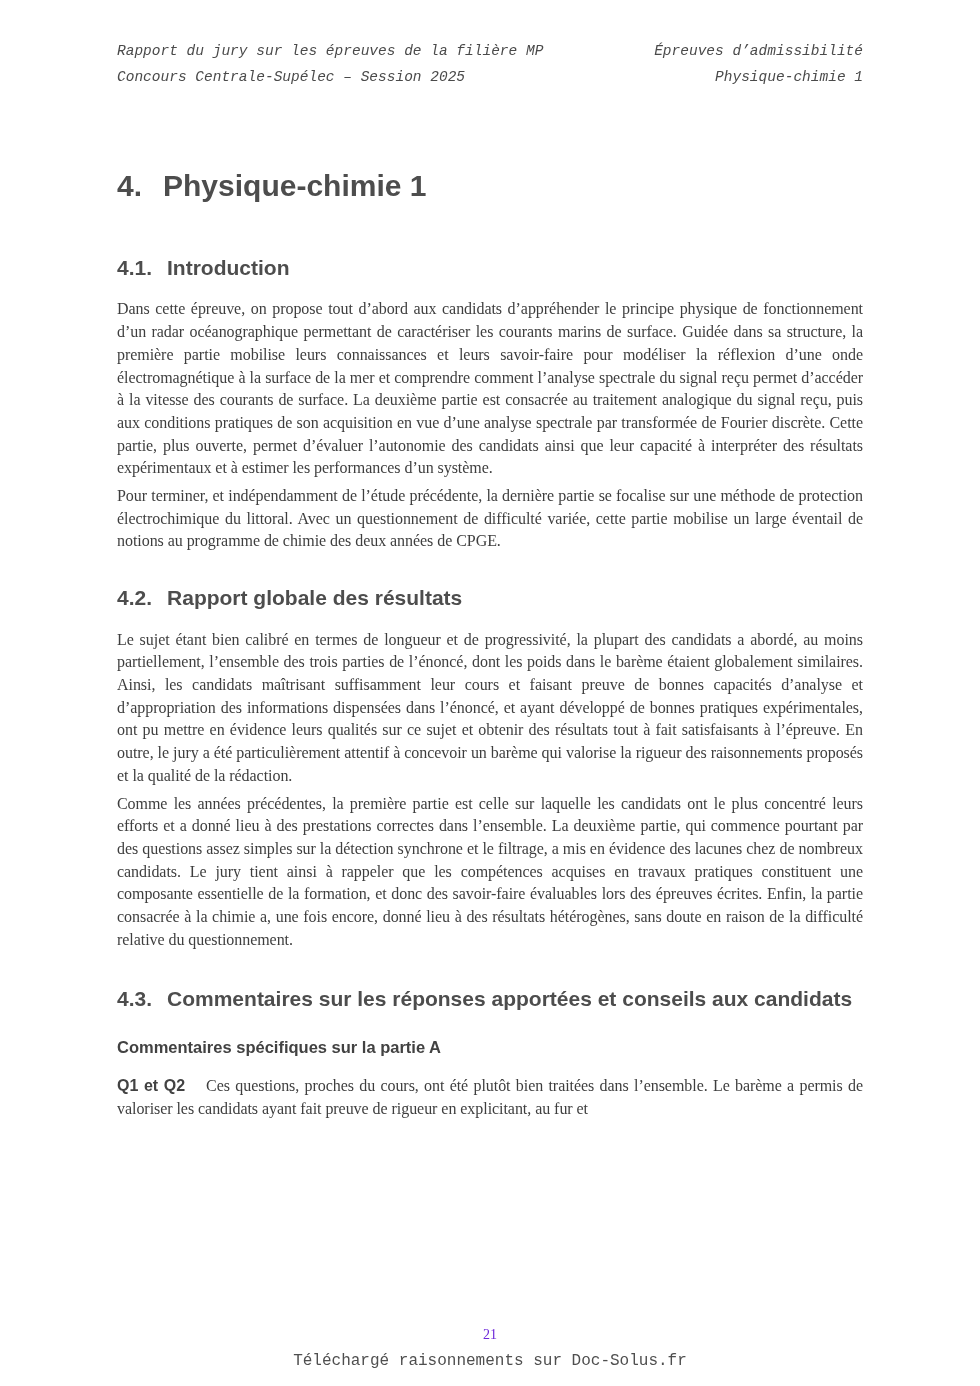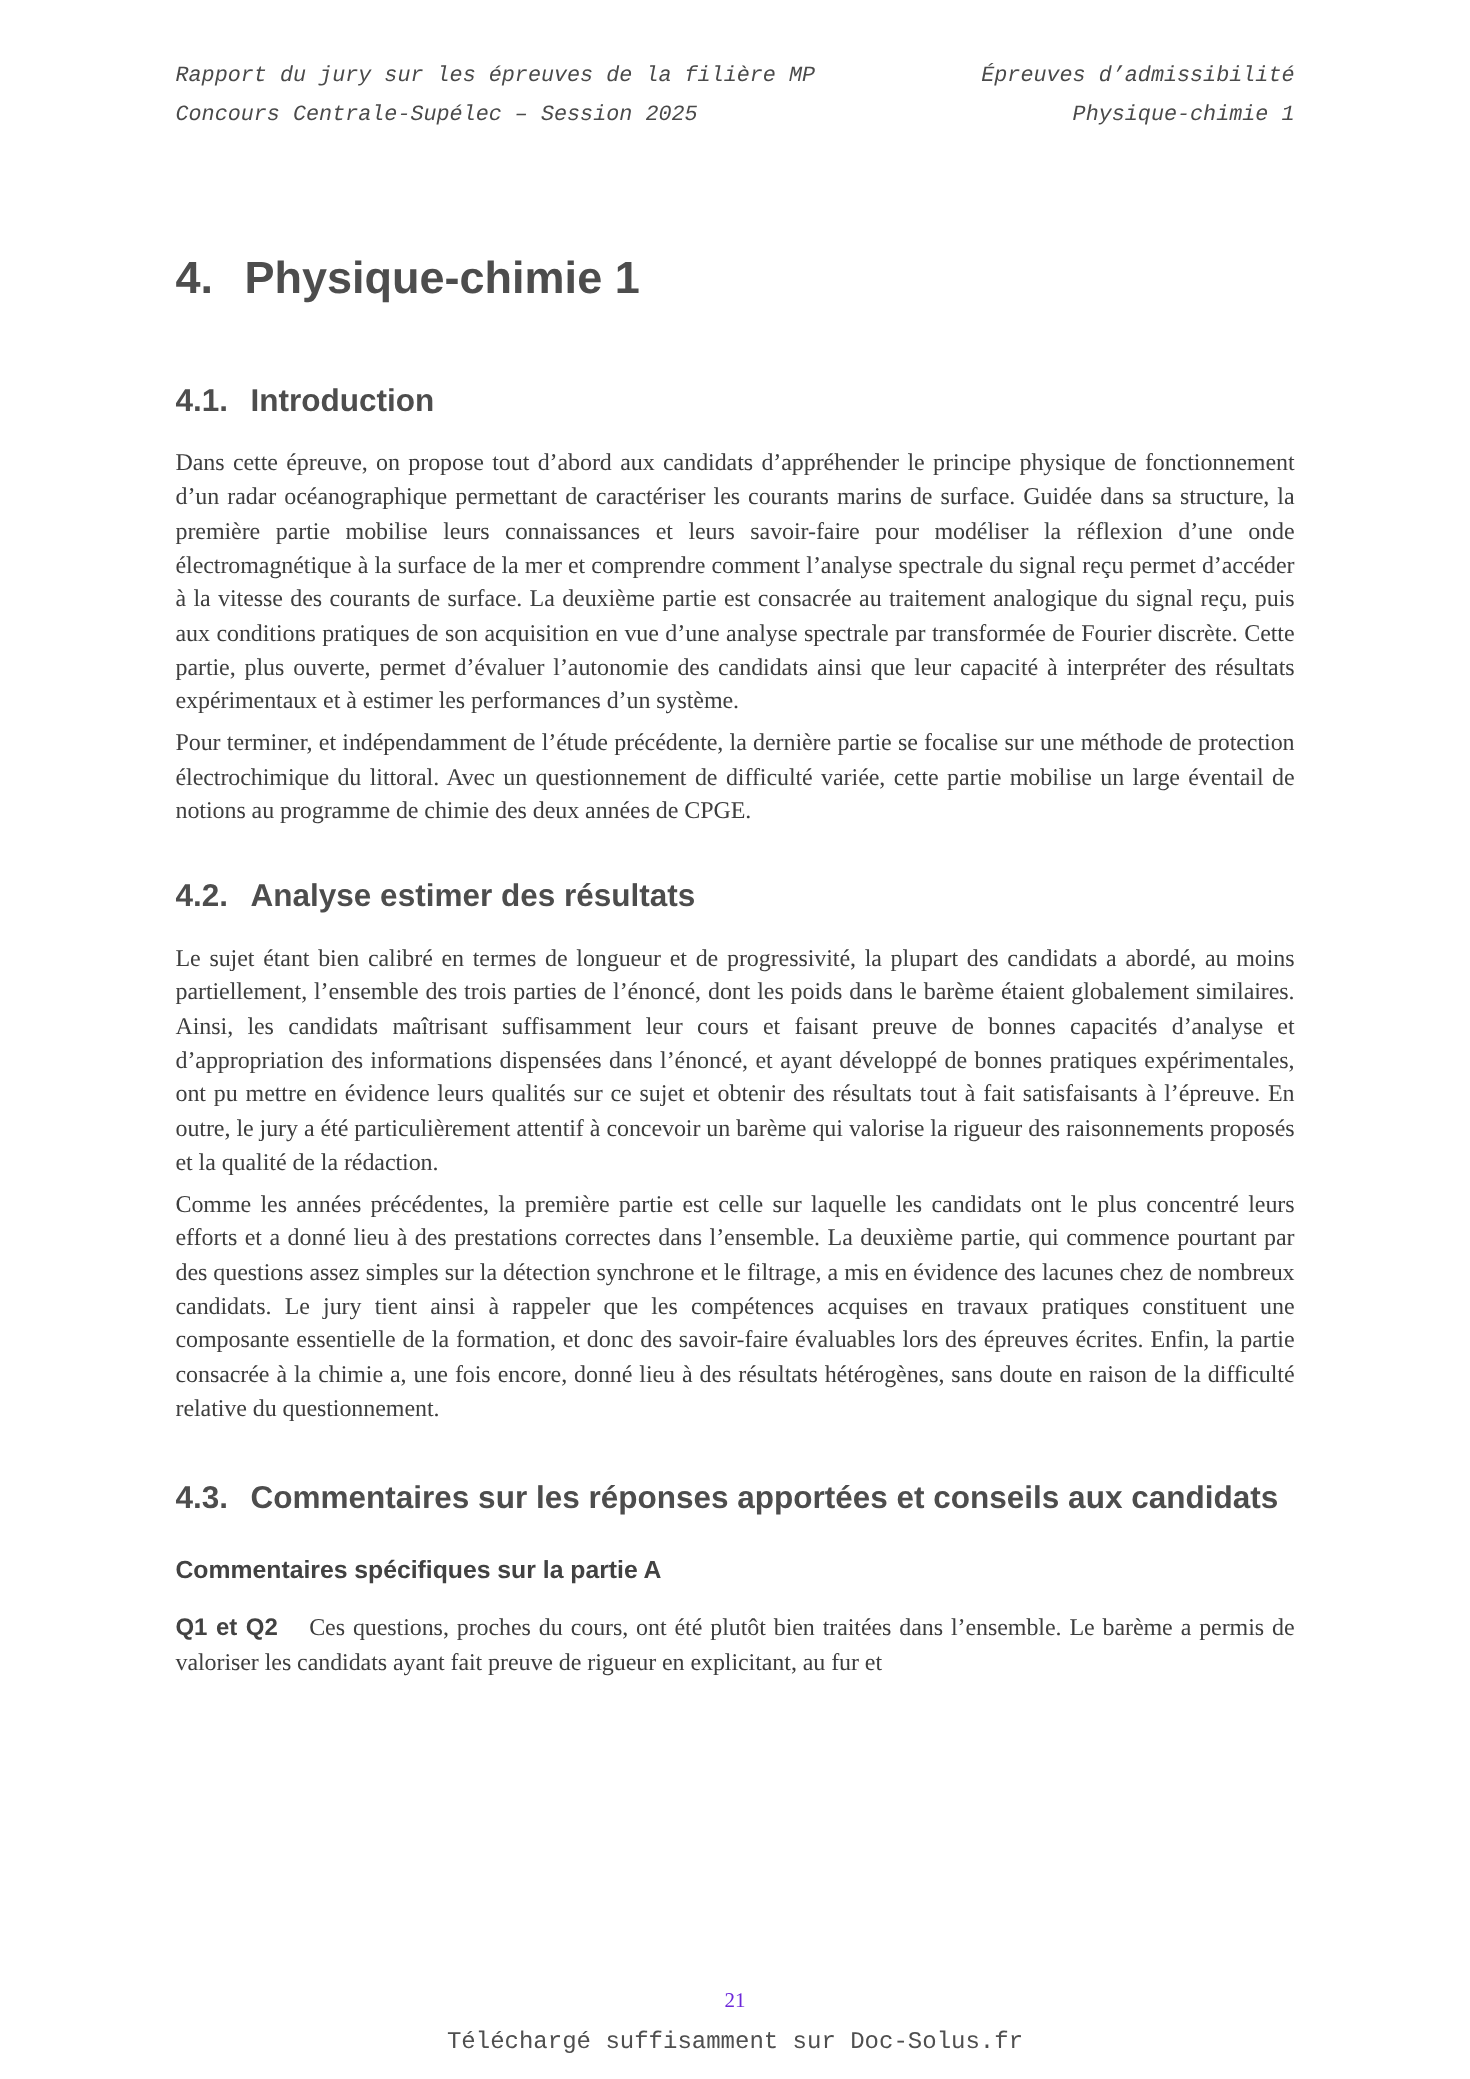--- a/index.html
+++ b/index.html
@@ -131,33 +131,33 @@
   <h2 class="section-heading heading-intro">
     <span class="num">4.1.</span>
     <span class="txt">Introduction</span>
   </h2>
 
   <p class="par">Dans cette épreuve, on propose tout d’abord aux candidats d’appréhender le principe physique de fonctionnement d’un radar océanographique permettant de caractériser les courants marins de surface. Guidée dans sa structure, la première partie mobilise leurs connaissances et leurs savoir-faire pour modéliser la réflexion d’une onde électromagnétique à la surface de la mer et comprendre comment l’analyse spectrale du signal reçu permet d’accéder à la vitesse des courants de surface. La deuxième partie est consacrée au traitement analogique du signal reçu, puis aux conditions pratiques de son acquisition en vue d’une analyse spectrale par transformée de Fourier discrète. Cette partie, plus ouverte, permet d’évaluer l’autonomie des candidats ainsi que leur capacité à interpréter des résultats expérimentaux et à estimer les performances d’un système.</p>
   <p class="par">Pour terminer, et indépendamment de l’étude précédente, la dernière partie se focalise sur une méthode de protection électrochimique du littoral. Avec un questionnement de difficulté variée, cette partie mobilise un large éventail de notions au programme de chimie des deux années de CPGE.</p>
 
   <h2 class="section-heading heading-analyse">
     <span class="num">4.2.</span>
-    <span class="txt">Analyse estimer des résultats</span>
+    <span class="txt">Rapport globale des résultats</span>
   </h2>
 
   <p class="par">Le sujet étant bien calibré en termes de longueur et de progressivité, la plupart des candidats a abordé, au moins partiellement, l’ensemble des trois parties de l’énoncé, dont les poids dans le barème étaient globalement similaires. Ainsi, les candidats maîtrisant suffisamment leur cours et faisant preuve de bonnes capacités d’analyse et d’appropriation des informations dispensées dans l’énoncé, et ayant développé de bonnes pratiques expérimentales, ont pu mettre en évidence leurs qualités sur ce sujet et obtenir des résultats tout à fait satisfaisants à l’épreuve. En outre, le jury a été particulièrement attentif à concevoir un barème qui valorise la rigueur des raisonnements proposés et la qualité de la rédaction.</p>
   <p class="par">Comme les années précédentes, la première partie est celle sur laquelle les candidats ont le plus concentré leurs efforts et a donné lieu à des prestations correctes dans l’ensemble. La deuxième partie, qui commence pourtant par des questions assez simples sur la détection synchrone et le filtrage, a mis en évidence des lacunes chez de nombreux candidats. Le jury tient ainsi à rappeler que les compétences acquises en travaux pratiques constituent une composante essentielle de la formation, et donc des savoir-faire évaluables lors des épreuves écrites. Enfin, la partie consacrée à la chimie a, une fois encore, donné lieu à des résultats hétérogènes, sans doute en raison de la difficulté relative du questionnement.</p>
 
   <h2 class="section-heading heading-comments">
     <span class="num">4.3.</span>
     <span class="txt">Commentaires sur les réponses apportées et conseils aux candidats</span>
   </h2>
 
   <h3 class="subsection-heading">Commentaires spécifiques sur la partie A</h3>
 
   <p class="par"><span class="q-label">Q1 et Q2</span><span>Ces questions, proches du cours, ont été plutôt bien traitées dans l’ensemble. Le barème a permis de valoriser les candidats ayant fait preuve de rigueur en explicitant, au fur et</span></p>
 
   <footer class="page-footer">
     <div class="page-number">21</div>
-    <div class="watermark">Téléchargé suffisamment sur Doc-Solus.fr</div>
+    <div class="watermark">Téléchargé raisonnements sur Doc-Solus.fr</div>
   </footer>
 
 </div>
 
 </body></html>

